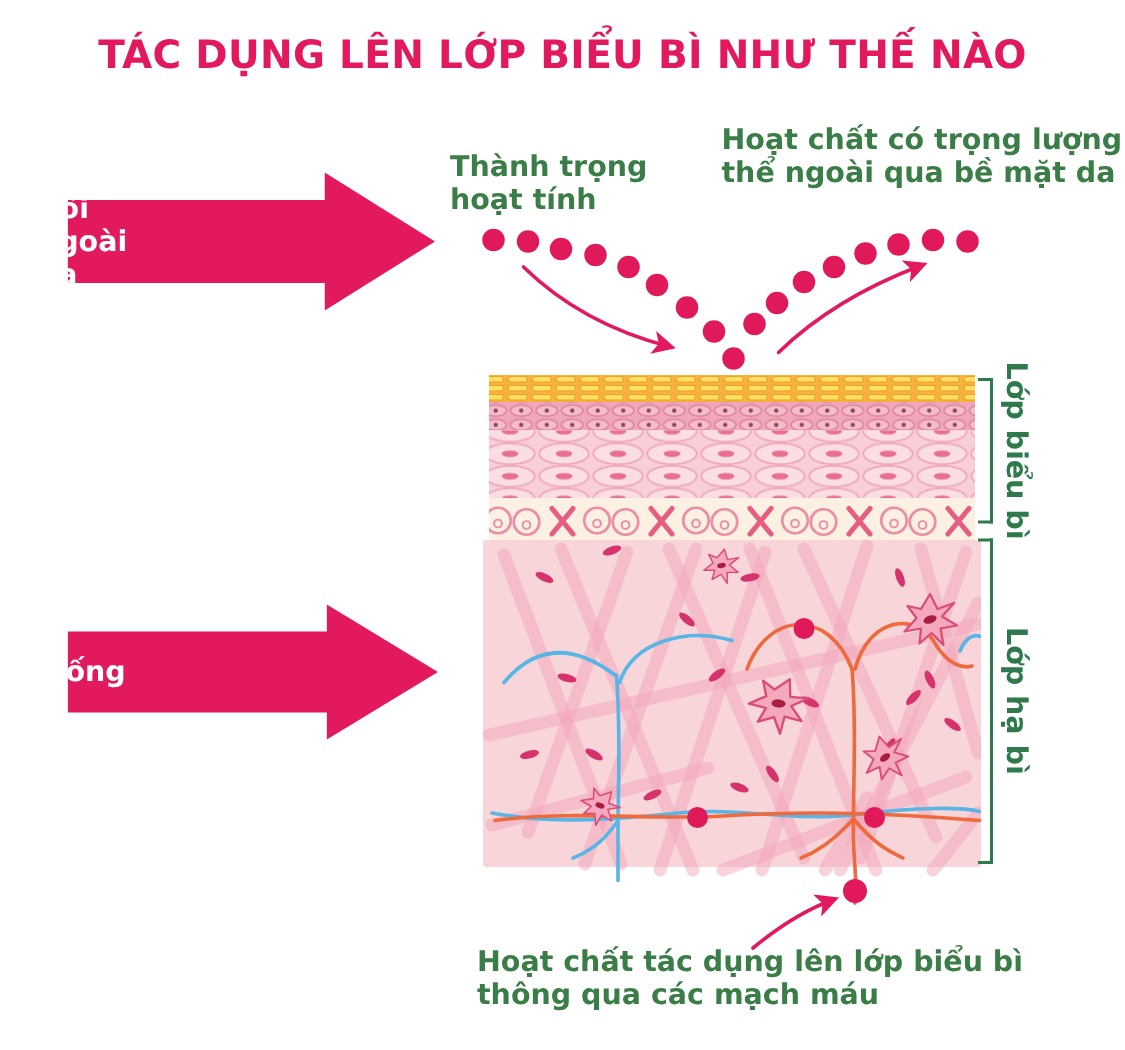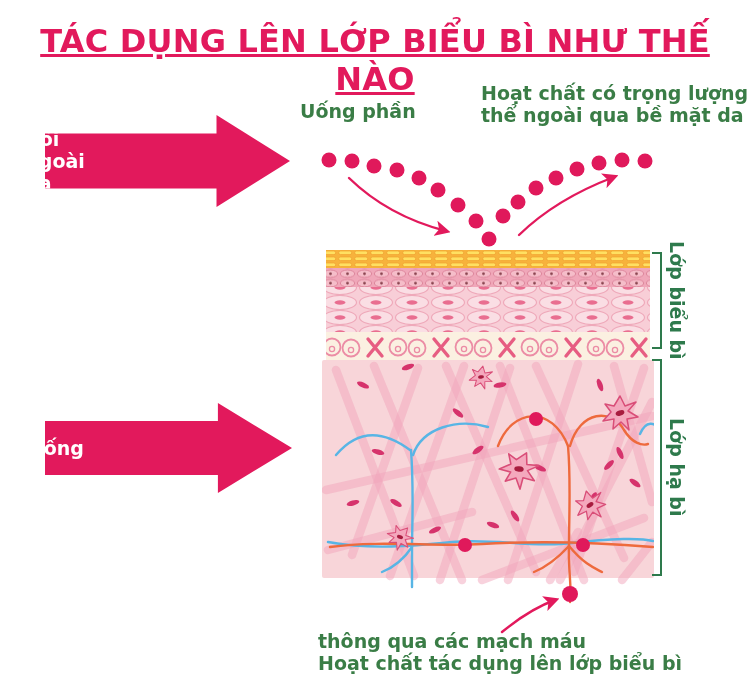--- a/index.html
+++ b/index.html
@@ -1,19 +1,19 @@
 <!DOCTYPE html>
 <html style="--accent: #E2195C; --text-green: #3A7D46; --bracket-green: #2E7A4C; --dot-pink: #E0195B; --vessel-blue: #58B5E5; --vessel-orange: #EE6A3D;"><head>
 <meta charset="utf-8">
 <style>
   html,body{margin:0;padding:0;background:#fff;}
   .stage{position:relative;width:750px;height:700px;background:#fff;overflow:hidden;
          font-family:"DejaVu Sans","Liberation Sans",sans-serif;}
   .title{position:absolute;top:22px;left:0;right:0;text-align:center;
-         font-size:32px;font-weight:bold;letter-spacing:.2px;color:var(--accent);text-decoration:underline;}
+         font-size:26px;font-weight:bold;letter-spacing:.2px;color:var(--accent);}
   .big-arrow{position:absolute;background:var(--accent);color:#fff;
          display:flex;align-items:center;justify-content:center;
          padding-right:30%;box-sizing:border-box;font-size:19px;font-weight:600;
          clip-path:polygon(0 20%,70% 20%,70% 0,100% 50%,70% 100%,70% 80%,0 80%);}
   .arrow-topical{left:45px;top:115px;width:245px;height:92px;}
   .arrow-oral{left:45px;top:403px;width:247px;height:90px;}
   .gnote{position:absolute;color:var(--text-green);font-weight:bold;line-height:1.18;}
   .note-active{left:300px;top:100px;font-size:19px;}
   .note-barrier{left:437px;top:82px;font-size:19px;margin-left:44px;}
   .note-blood{left:318px;top:630px;font-size:19px;}
@@ -47,31 +47,32 @@
   <div class="title">TÁC DỤNG LÊN LỚP BIỂU BÌ NHƯ THẾ NÀO</div>
 
   <div class="big-arrow arrow-topical">
     <span>Bôi ngoài da</span>
   </div>
   <div class="big-arrow arrow-oral">
     <span>Uống</span>
   </div>
 
   <div class="gnote note-active">
-    <div>Uống phần</div>
+    <div>Thành trọng</div>
+    <div>hoạt tính</div>
   </div>
 
   <div class="gnote note-barrier">
     <div>Hoạt chất có trọng lượng</div>
     <div>thể ngoài qua bề mặt da</div>
   </div>
 
   <div class="gnote note-blood">
+    <div>Hoạt chất tác dụng lên lớp biểu bì</div>
     <div>thông qua các mạch máu</div>
-    <div>Hoạt chất tác dụng lên lớp biểu bì</div>
   </div>
 
   <svg class="skin" width="332" height="355" viewBox="0 0 332 355">
     <defs>
       <pattern id="pBrick" width="16" height="6" patternUnits="userSpaceOnUse">
         <rect width="16" height="6" fill="#F7B23C"></rect>
         <rect x="0.7" y="1" width="13" height="3.6" rx="1.8" fill="#FFE061" stroke="#EF9F2E" stroke-width="0.7"></rect>
       </pattern>
       <pattern id="pGran" width="17" height="9.5" patternUnits="userSpaceOnUse">
         <rect width="17" height="9.5" fill="#F0A7B9"></rect>

